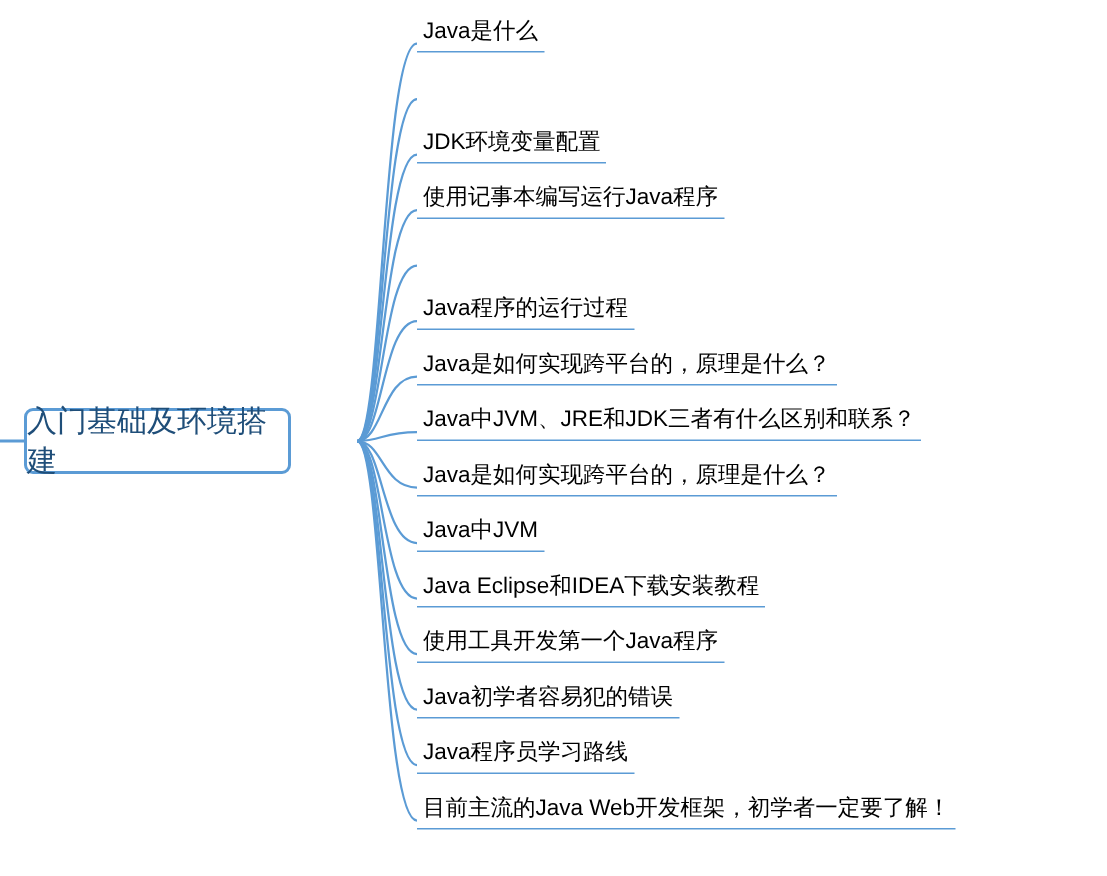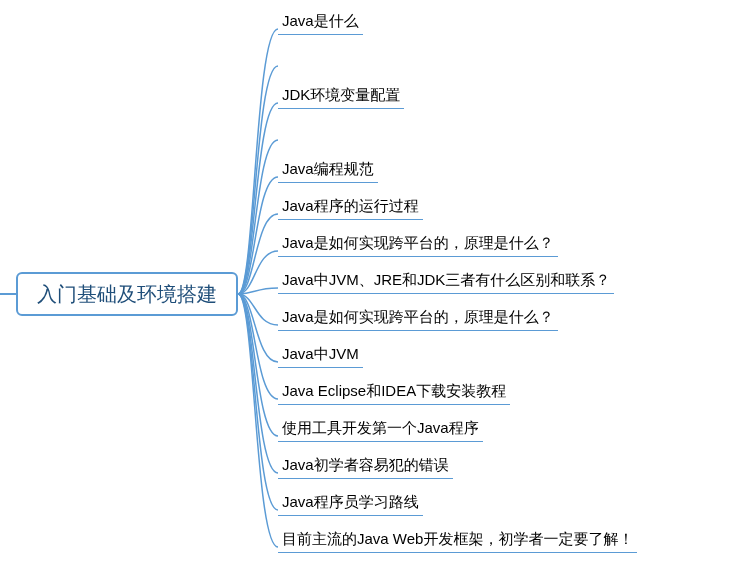--- a/index.html
+++ b/index.html
@@ -13,21 +13,21 @@
   }
   .canvas {
     position: relative;
     width: 100%;
     height: 100%;
   }
   .root-node {
     position: absolute;
     left: 16px;
     top: 272px;
-    width: 222px;
+    width: 178px;
     height: 44px;
     border: 2px solid #5b9bd5;
     border-radius: 6px;
     display: flex;
     align-items: center;
     justify-content: center;
     font-size: 20px;
     color: #1f4e79;
     background: #ffffff;
   }
@@ -88,22 +88,22 @@
     <path d="M238 294 C 255 294, 255 510, 278 510"></path>
     <path d="M238 294 C 255 294, 255 547, 278 547"></path>
   </svg>
 
   <div class="child-node" style="left:278px; top:7px;">
     <span>Java是什么</span>
   </div>
   <div class="child-node" style="left:278px; top:81px;">
     <span>JDK环境变量配置</span>
   </div>
-  <div class="child-node" style="left:278px; top:155px;">
-    <span>Java编程规范</span>
+  <div class="child-node" style="left:278px; top:118px;">
+    <span>使用记事本编写运行Java程序</span>
   </div>
   <div class="child-node" style="left:278px; top:192px;">
     <span>Java程序的运行过程</span>
   </div>
   <div class="child-node" style="left:278px; top:229px;">
     <span>Java是如何实现跨平台的，原理是什么？</span>
   </div>
   <div class="child-node" style="left:278px; top:266px;">
     <span>Java中JVM、JRE和JDK三者有什么区别和联系？</span>
   </div>

